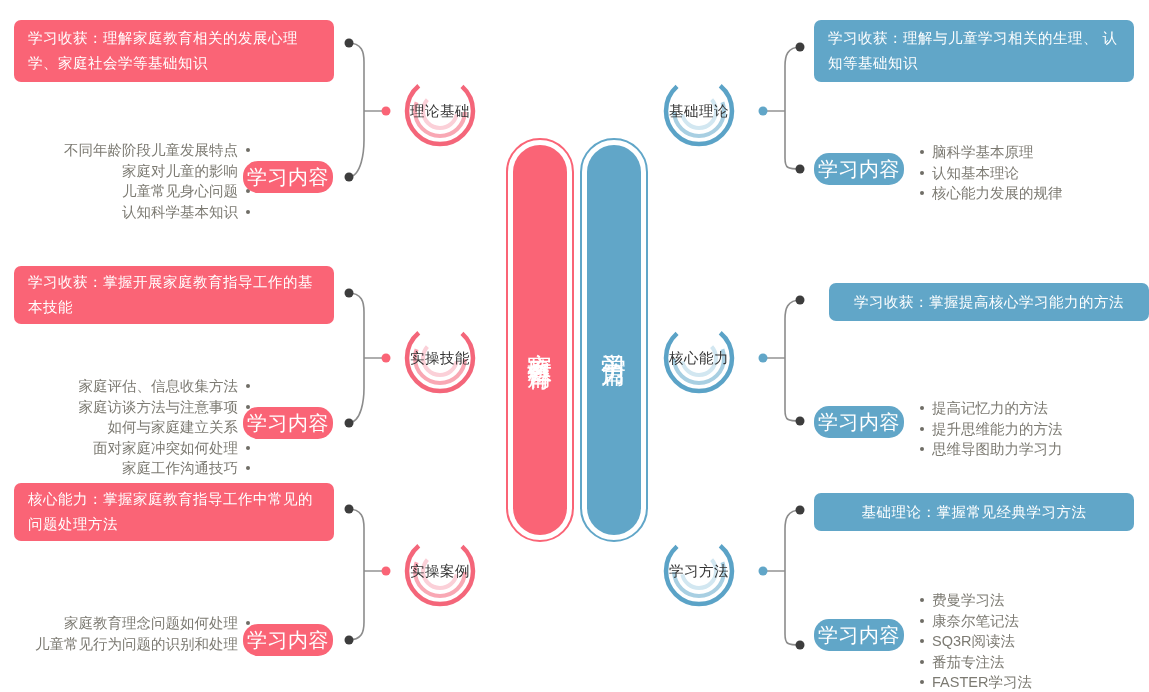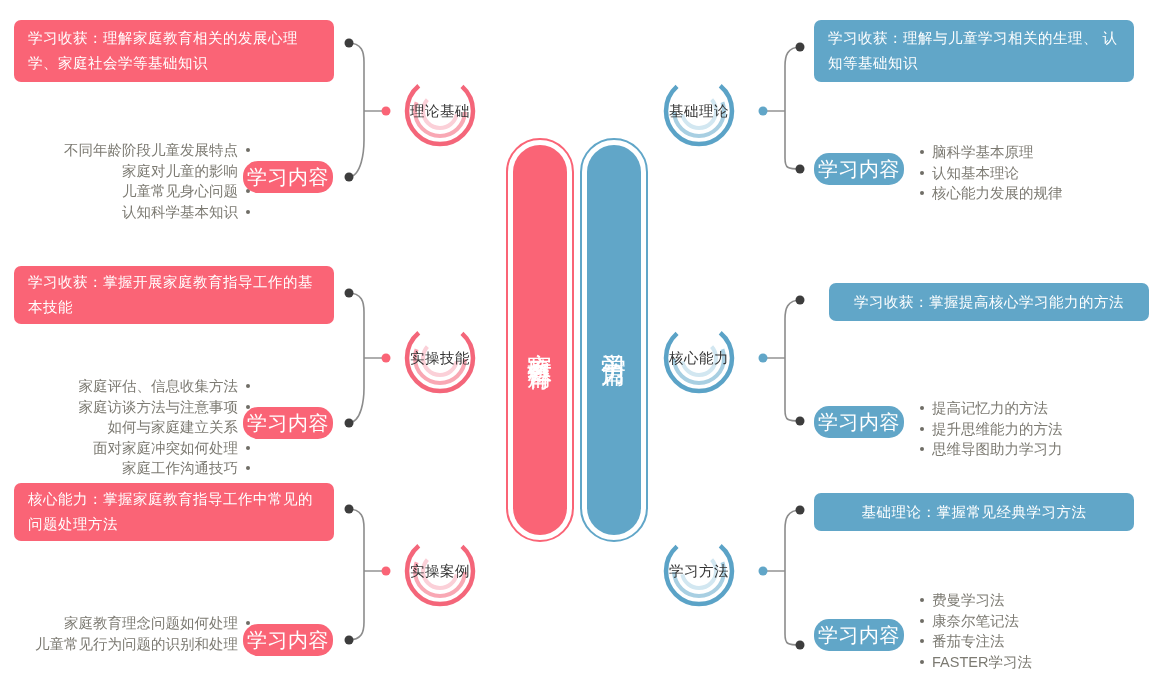--- a/index.html
+++ b/index.html
@@ -264,18 +264,19 @@
   </div>
 
   <div class="banner blue" style="left:814px;top:493px;width:320px;height:38px;">基础理论：掌握常见经典学习方法</div>
 
   <div class="chip blue" style="left:814px;top:619px;width:90px;height:32px;">学习内容</div>
 
   <div class="list left-al" style="left:918px;top:590px;width:230px;">
     <ul>
       <li>费曼学习法</li>
       <li>康奈尔笔记法</li>
+      <li>SQ3R阅读法</li>
       <li>番茄专注法</li>
       <li>FASTER学习法</li>
     </ul>
   </div>
 
 </div>
 
 </body></html>

